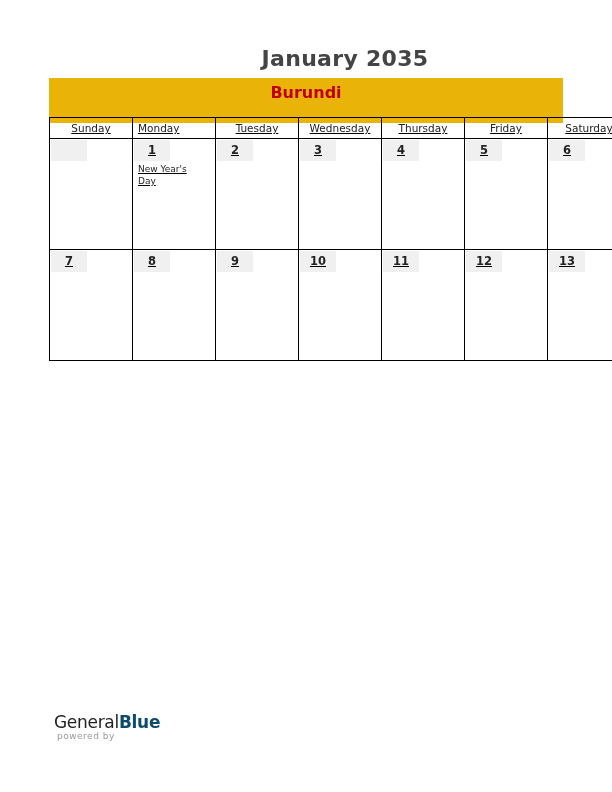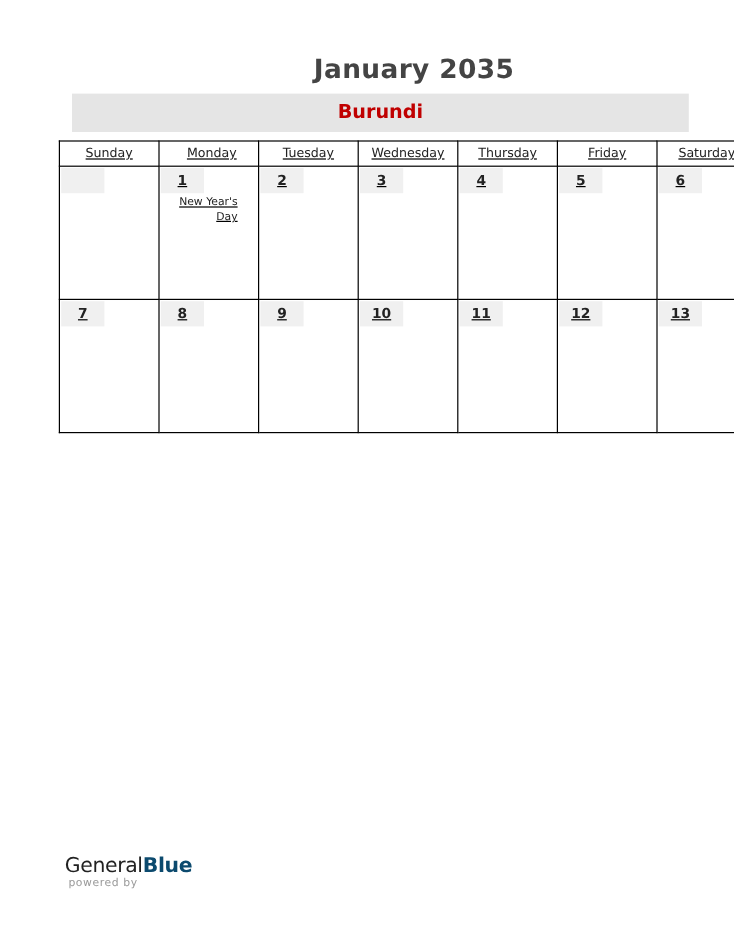--- a/index.html
+++ b/index.html
@@ -1,25 +1,25 @@
 <!DOCTYPE html>
 <html><head>
 <meta charset="utf-8">
 <style>
   html, body { margin: 0; padding: 0; background: #ffffff; }
   body { width: 612px; height: 792px; position: relative; font-family: "DejaVu Sans", sans-serif; overflow: hidden; }
   .title { position: absolute; left: 0; top: 46px; width: 612px; text-align: center; font-size: 22px; font-weight: bold; color: #444444; letter-spacing: 0.3px; margin-left: 39px; }
-  .country-bar { position: absolute; left: 60px; top: 78px; width: 514px; height: 32px; background: #e5e5e5; }
+  .country-bar { position: absolute; left: 49px; top: 78px; width: 514px; height: 45px; background: #eab308; }
   .country { position: absolute; left: 0; top: 5px; width: 514px; text-align: center; font-size: 16px; font-weight: bold; color: #c00000; }
   table.cal { position: absolute; left: 49px; top: 117px; width: 582px; border-collapse: collapse; table-layout: fixed; text-decoration: underline; }
   table.cal th { border: 1px solid #000; height: 20px; font-size: 10.5px; font-weight: normal; color: #222; padding: 0; text-align: center; }
-  table.cal th.left { text-align: center; padding-left: 5px; }
+  table.cal th.left { text-align: left; padding-left: 5px; }
   table.cal td { border: 1px solid #000; height: 110px; vertical-align: top; padding: 0; position: relative; }
   .datebox { width: 36px; height: 21px; margin: 1px 0 0 1px; background: #f0f0f0; text-align: center; line-height: 21px; font-size: 11.5px; font-weight: bold; color: #222; }
-  .holiday { font-size: 9px; color: #222; margin: 2px 0 0 5px; line-height: 12px; width: 60px; text-align: right; }
+  .holiday { font-size: 9px; color: #222; margin: 2px 0 0 5px; line-height: 12px; width: 60px; }
   .powered { position: absolute; left: 57px; top: 731px; font-size: 9px; color: #999; letter-spacing: 0.5px; }
   .brand { position: absolute; left: 54px; top: 712px; font-size: 17px; color: #222; letter-spacing: -0.3px; }
   .brand .blue { color: #0c4a6e; font-weight: bold; }
 </style>
 </head>
 <body>
 
 <div class="title">January 2035</div>
 <div class="country-bar">
   <div class="country">Burundi</div>

